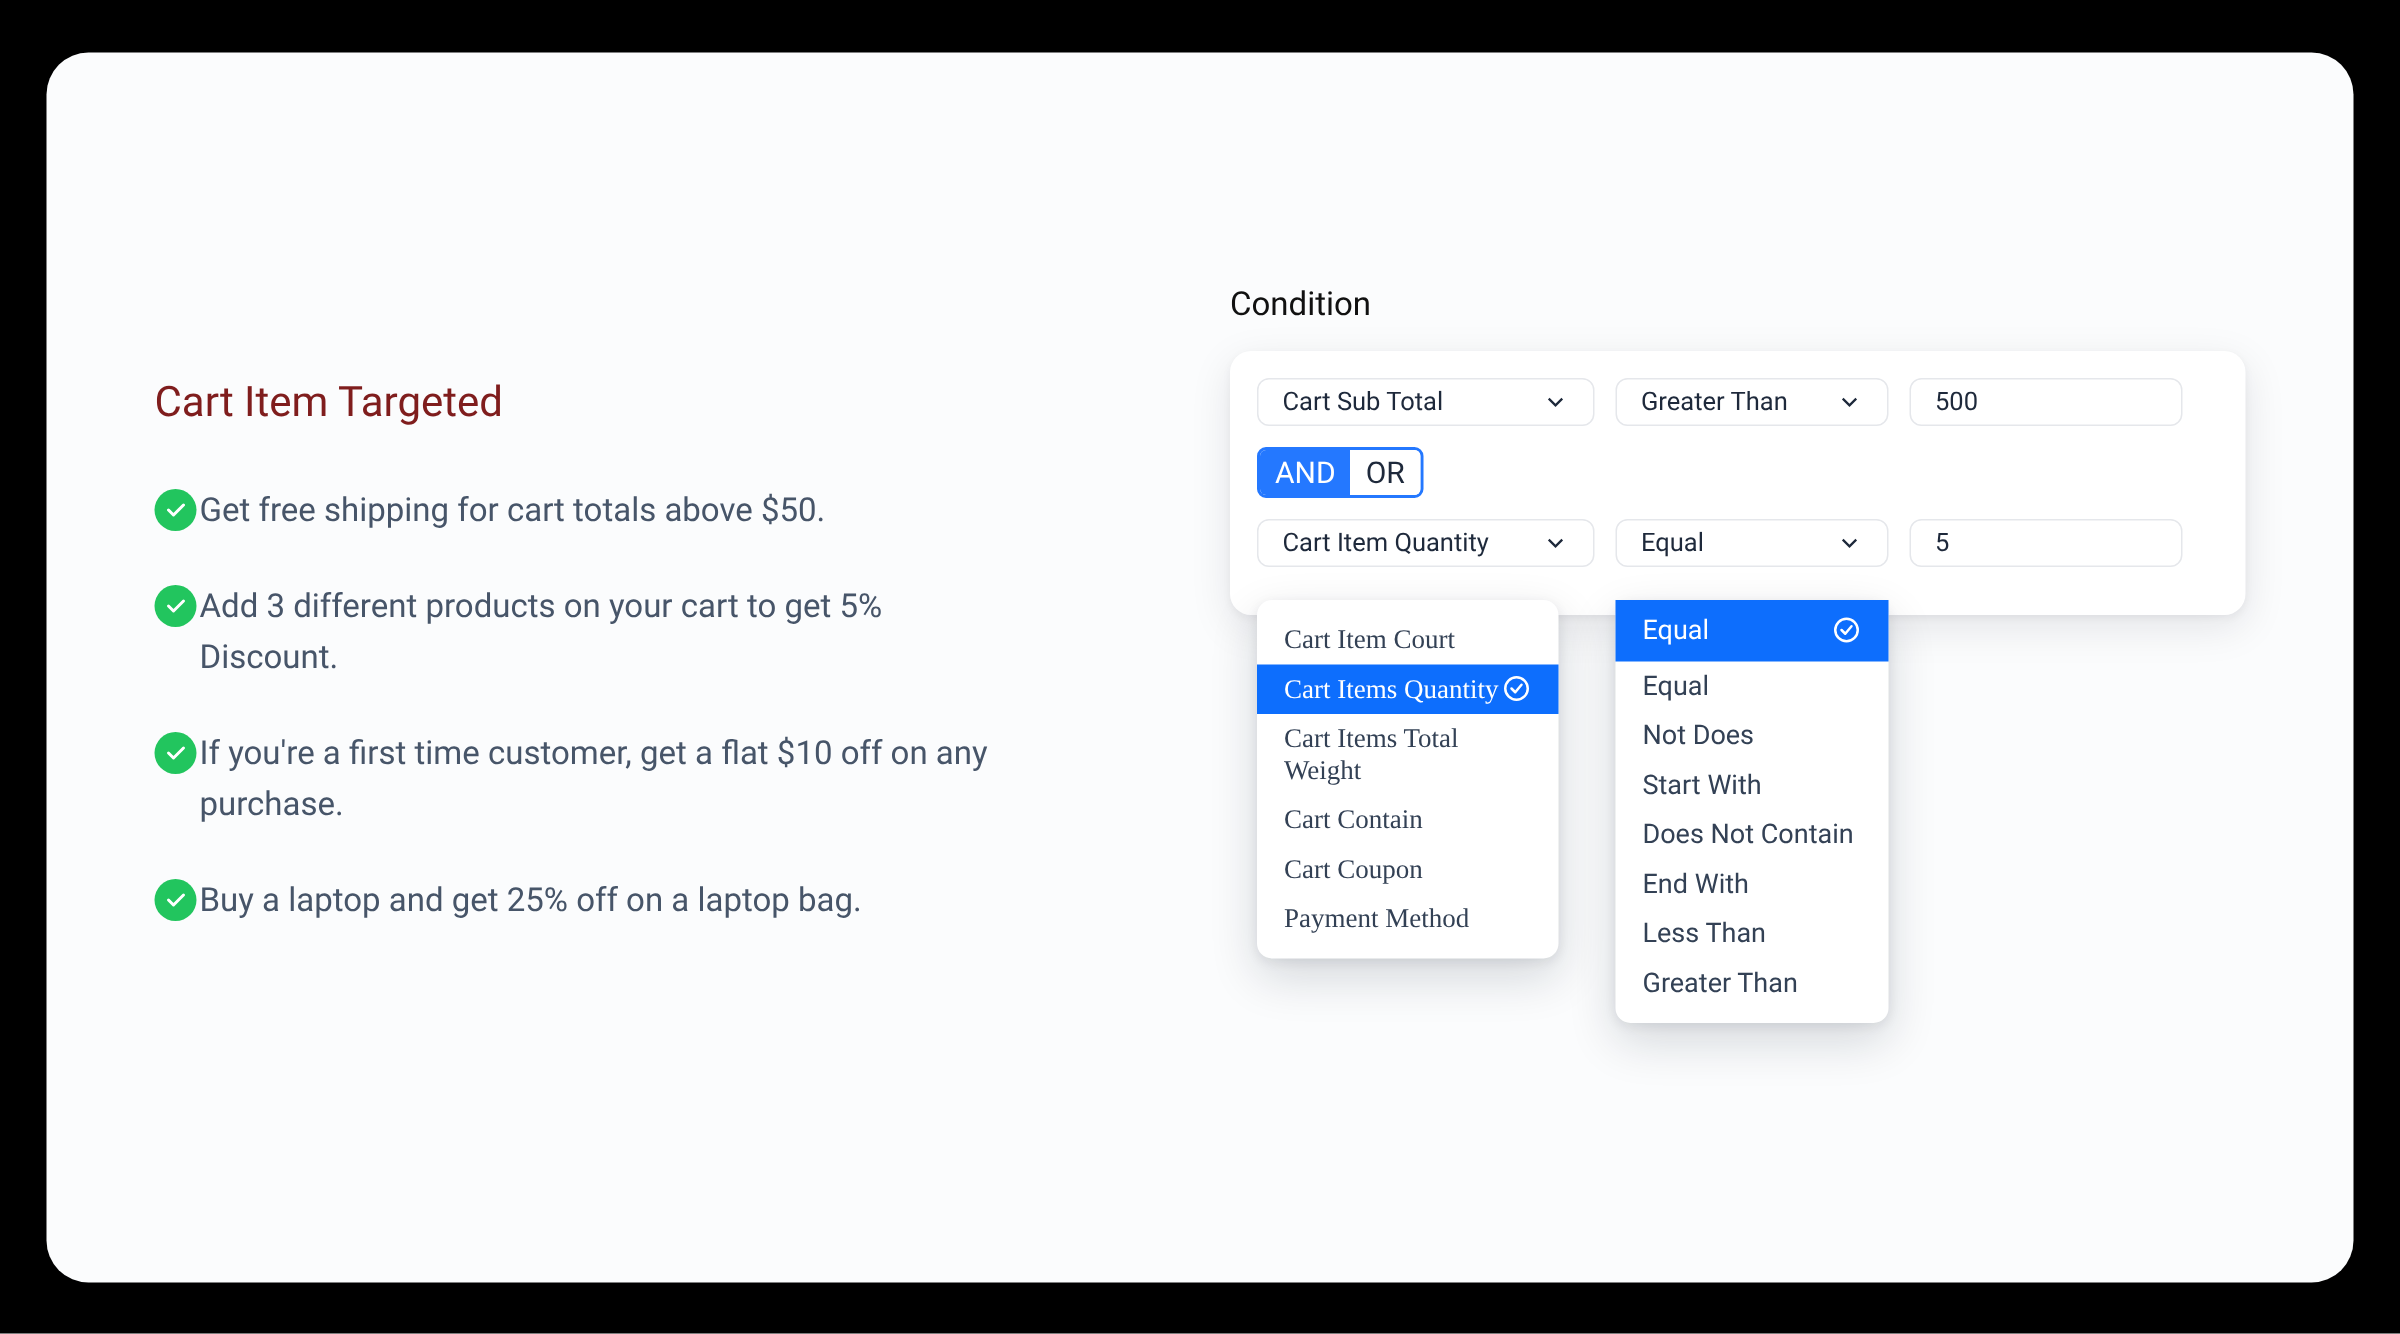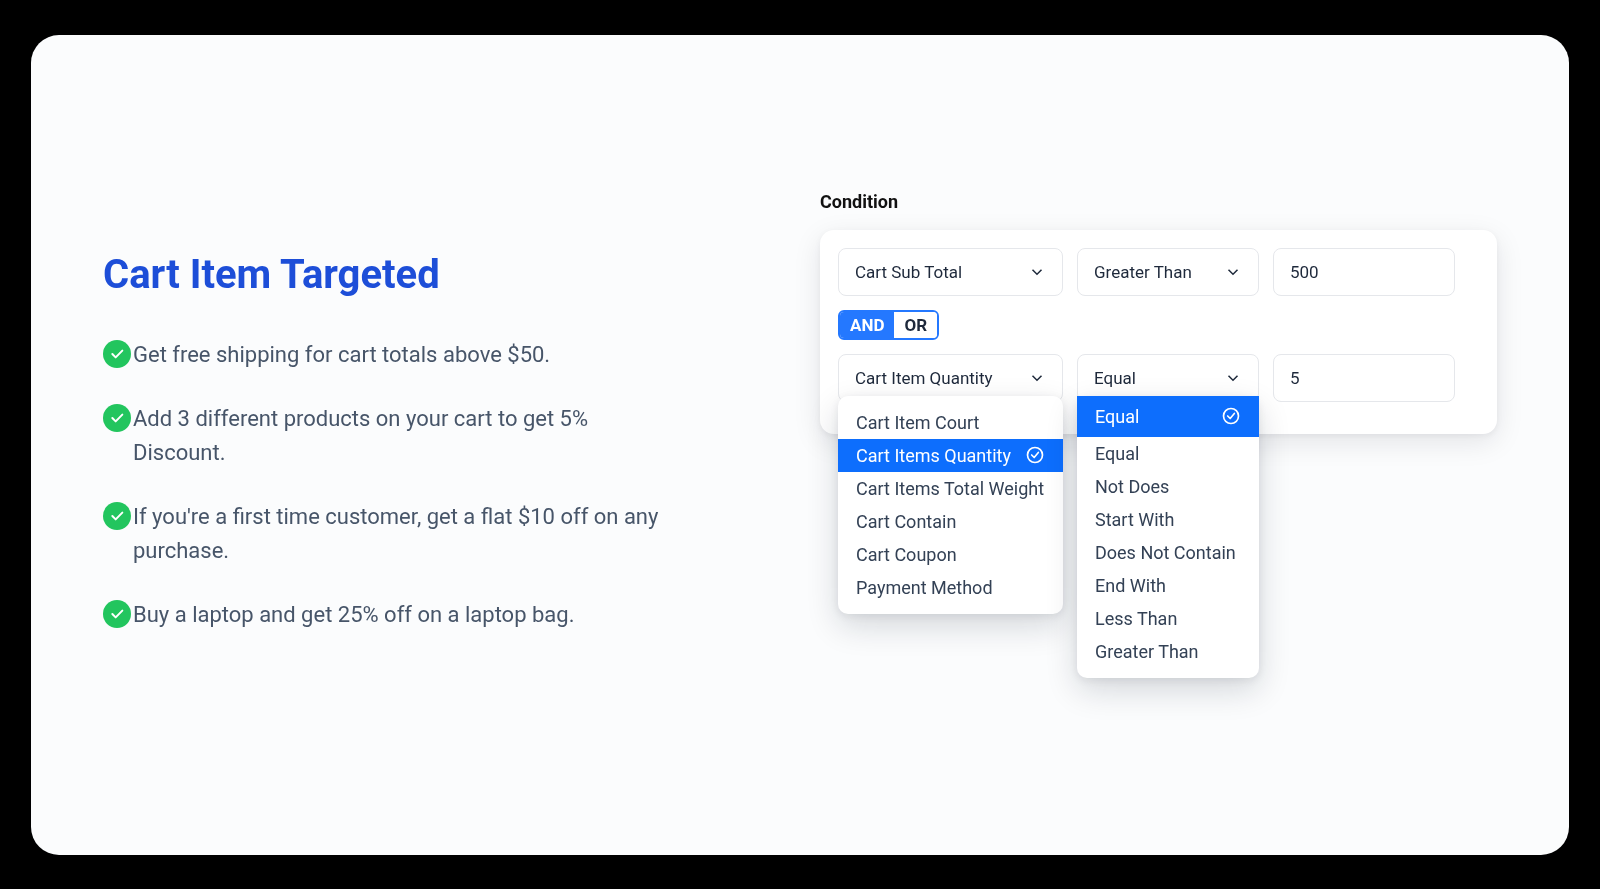--- a/index.html
+++ b/index.html
@@ -32,23 +32,23 @@
   .left {
     flex: 1;
     padding-top: 160px;
   }
   .right {
     flex: 1;
     padding-top: 100px;
     position: relative;
   }
   .page-title {
-    font-size: 40px;
-    font-weight: 700;
-    color: #1d4ed8;
+    font-size: 28px;
+    font-weight: 400;
+    color: #7f1d1d;
     margin-bottom: 40px;
   }
   .benefits { list-style: none; }
   .benefit {
     display: flex;
     align-items: flex-start;
     gap: 2px;
     margin-bottom: 30px;
   }
   .check-icon {
@@ -63,42 +63,42 @@
     margin-top: 2px;
   }
   .check-icon svg { width: 16px; height: 16px; }
   .benefit-text {
     font-size: 22px;
     color: #475569;
     line-height: 1.55;
     max-width: 540px;
   }
   .condition-label {
-    font-size: 18px;
-    font-weight: 700;
+    font-size: 22px;
+    font-weight: 400;
     color: #111;
     margin-bottom: 18px;
   }
   .condition-panel {
     background: #fff;
     border-radius: 14px;
     padding: 18px;
     box-shadow: 0 8px 28px rgba(15,23,42,0.10), 0 2px 6px rgba(15,23,42,0.05);
     position: relative;
   }
   .condition-row {
     display: flex;
     gap: 14px;
     margin-bottom: 14px;
   }
   .condition-row:last-child { margin-bottom: 0; }
   .select-box, .value-box {
     border: 1px solid #e5e7eb;
     border-radius: 8px;
-    height: 48px;
+    height: 32px;
     display: flex;
     align-items: center;
     padding: 0 16px;
     font-size: 17px;
     color: #1e293b;
     background: #fff;
   }
   .select-box {
     justify-content: space-between;
     cursor: pointer;
@@ -113,22 +113,22 @@
     fill: none;
   }
   .logic-toggle {
     display: inline-flex;
     border: 2px solid #2478ff;
     border-radius: 6px;
     overflow: hidden;
     margin-bottom: 14px;
   }
   .logic-opt {
-    font-size: 17px;
-    font-weight: 700;
+    font-size: 20px;
+    font-weight: 400;
     padding: 3px 10px;
     cursor: pointer;
   }
   .logic-opt.active { background: #2478ff; color: #fff; }
   .logic-opt.inactive { background: #fff; color: #1e293b; }
   .dropdown {
     position: absolute;
     background: #fff;
     border-radius: 10px;
     box-shadow: 0 12px 32px rgba(15,23,42,0.16), 0 2px 8px rgba(15,23,42,0.08);
@@ -145,21 +145,21 @@
     justify-content: space-between;
   }
   .dd-item.selected {
     background: #0d6efd;
     color: #fff;
   }
   .dd-check {
     width: 20px; height: 20px;
     flex-shrink: 0;
   }
-  .dd-attr { left: 18px; top: 166px; width: 225px; }
+  .dd-attr { left: 18px; top: 166px; width: 201px; font-family: Liberation Serif, serif; }
   .dd-op   { left: 257px; top: 166px; width: 182px; padding-top: 0; }
   .dd-op .dd-item.selected { padding-top: 10px; padding-bottom: 10px; border-radius: 0; }
 </style>
 </head>
 <body>
 
 <div class="frame">
   <div class="columns">
 
     <div class="left">

